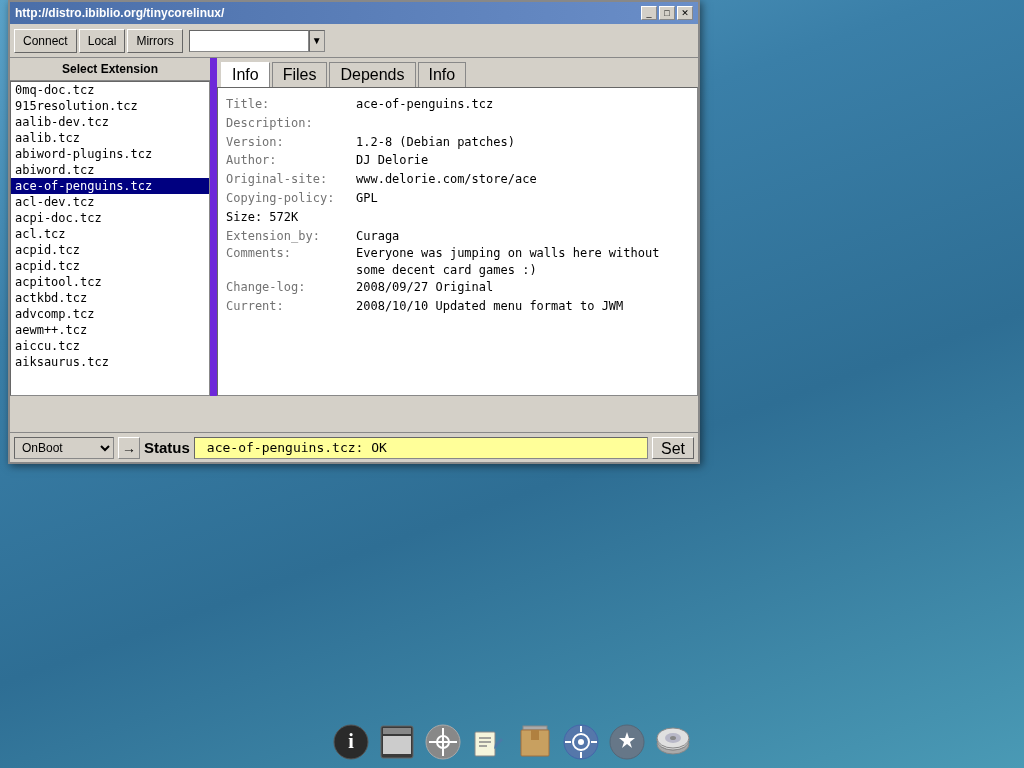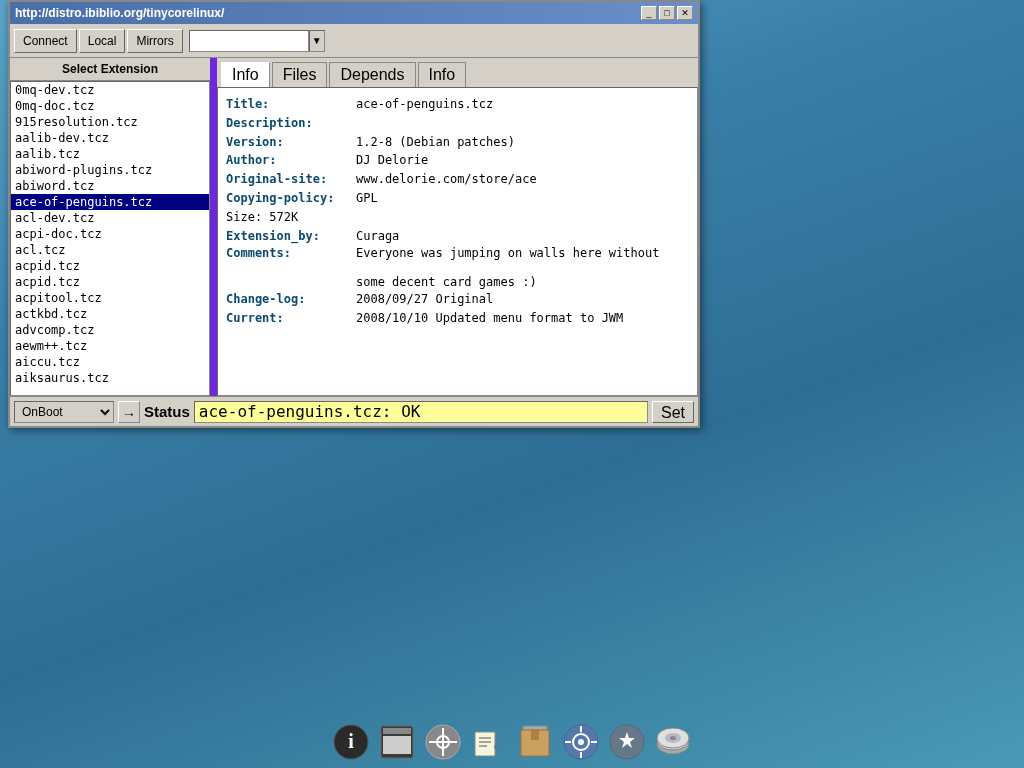--- a/index.html
+++ b/index.html
@@ -219,37 +219,37 @@
     }
 
     .info-row {
       display: flex;
       margin-bottom: 2px;
       line-height: 1.4;
     }
 
     .info-label {
       min-width: 130px;
-      color: #0c4a6e;
-      font-weight: bold;
+      color: #737373;
     }
 
     .info-value {
       color: #000;
     }
 
     
     .status-bar {
       display: flex;
       align-items: center;
       background: #d4d0c8;
       padding: 3px 4px;
       border-top: 1px solid #888;
       gap: 4px;
       height: 30px;
+      margin-top: 36px;
     }
 
     .status-dropdown {
       display: flex;
       align-items: center;
       gap: 2px;
     }
 
     .status-select {
       width: 100px;
@@ -280,22 +280,22 @@
       font-size: 15px;
       font-weight: bold;
     }
 
     .status-value {
       flex: 1;
       background: #ffff99;
       border: 1px solid #888;
       border-top-color: #666;
       border-left-color: #666;
-      font-size: 16px;
-      padding: 1px 4px;
+      font-size: 13px;
+      padding: 1px 12px;
       font-family: monospace;
       height: 22px;
       display: flex;
       align-items: center;
     }
 
     .set-btn {
       background: #d4d0c8;
       border: 1px solid #888;
       border-top-color: #fff;
@@ -328,21 +328,21 @@
       display: flex;
       align-items: center;
       justify-content: center;
       cursor: pointer;
       font-size: 24px;
     }
 
     
     .info-multiline {
       display: flex;
-      margin-bottom: 14px;
+      margin-bottom: 2px;
     }
 
     .info-multiline .info-label {
       min-width: 130px;
     }
 
     .info-continuation {
       padding-left: 130px;
       line-height: 1.4;
     }
@@ -369,21 +369,20 @@
       <input class="search-input" type="text" placeholder="" style="">
       <span class="search-arrow">▼</span>
     </div>
   </div>
 
   <div class="content-area">
 
     <div class="left-panel">
       <div class="panel-title">Select Extension</div>
       <div class="extension-list" id="ext-list">
-          <div class="ext-item">0mq-dev.tcz</div>
           <div class="ext-item">0mq-doc.tcz</div>
           <div class="ext-item">915resolution.tcz</div>
           <div class="ext-item">aalib-dev.tcz</div>
           <div class="ext-item">aalib.tcz</div>
           <div class="ext-item">abiword-plugins.tcz</div>
           <div class="ext-item">abiword.tcz</div>
           <div class="ext-item selected">ace-of-penguins.tcz</div>
           <div class="ext-item">acl-dev.tcz</div>
           <div class="ext-item">acpi-doc.tcz</div>
           <div class="ext-item">acl.tcz</div>

